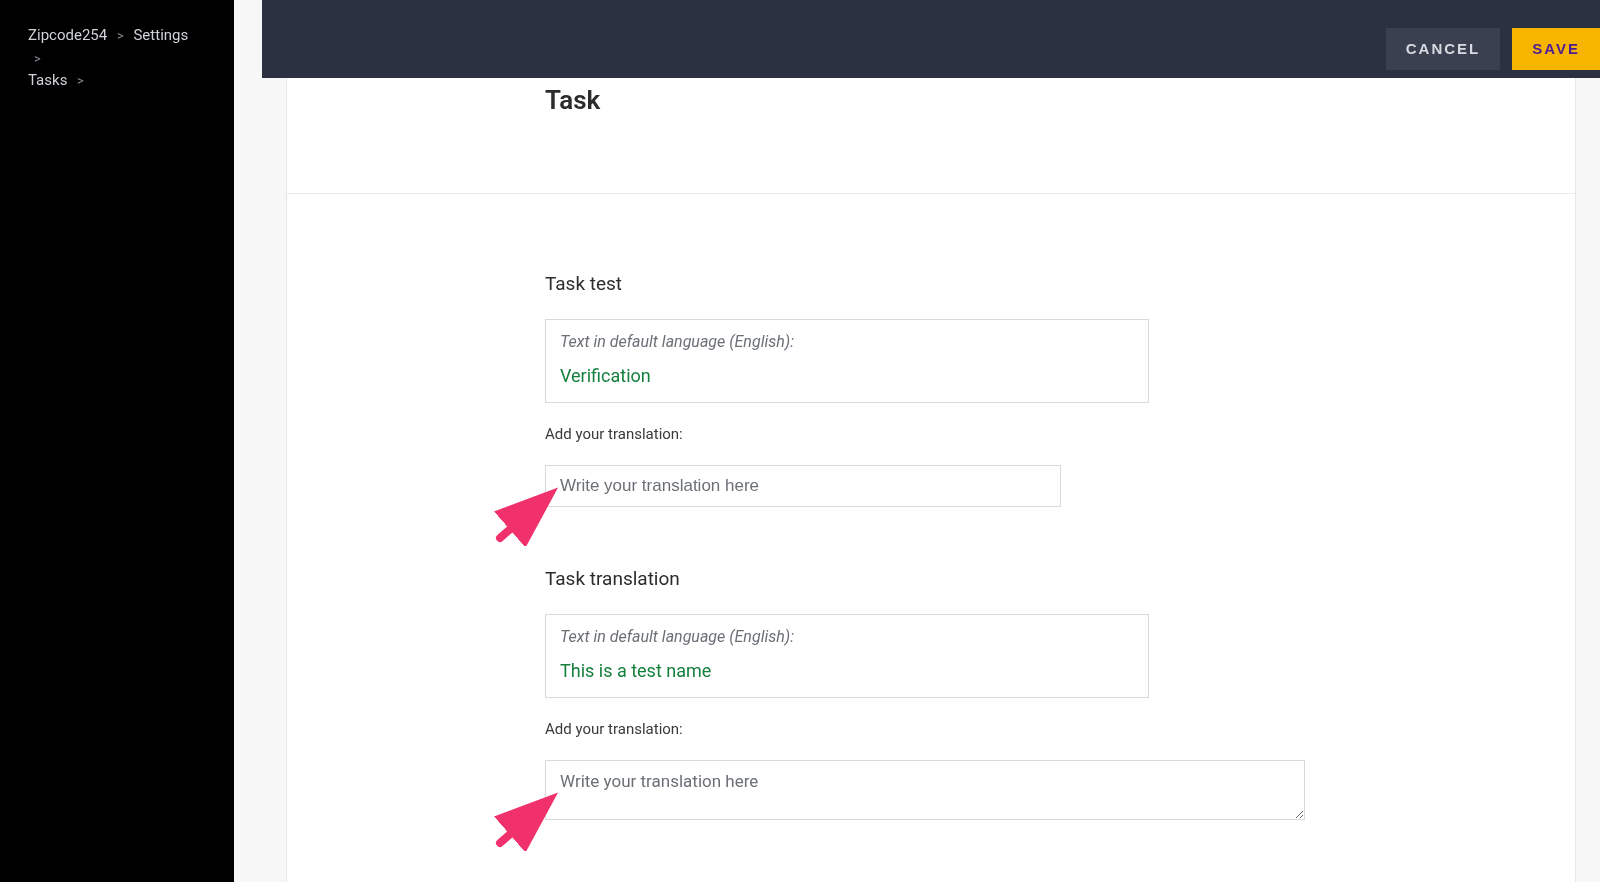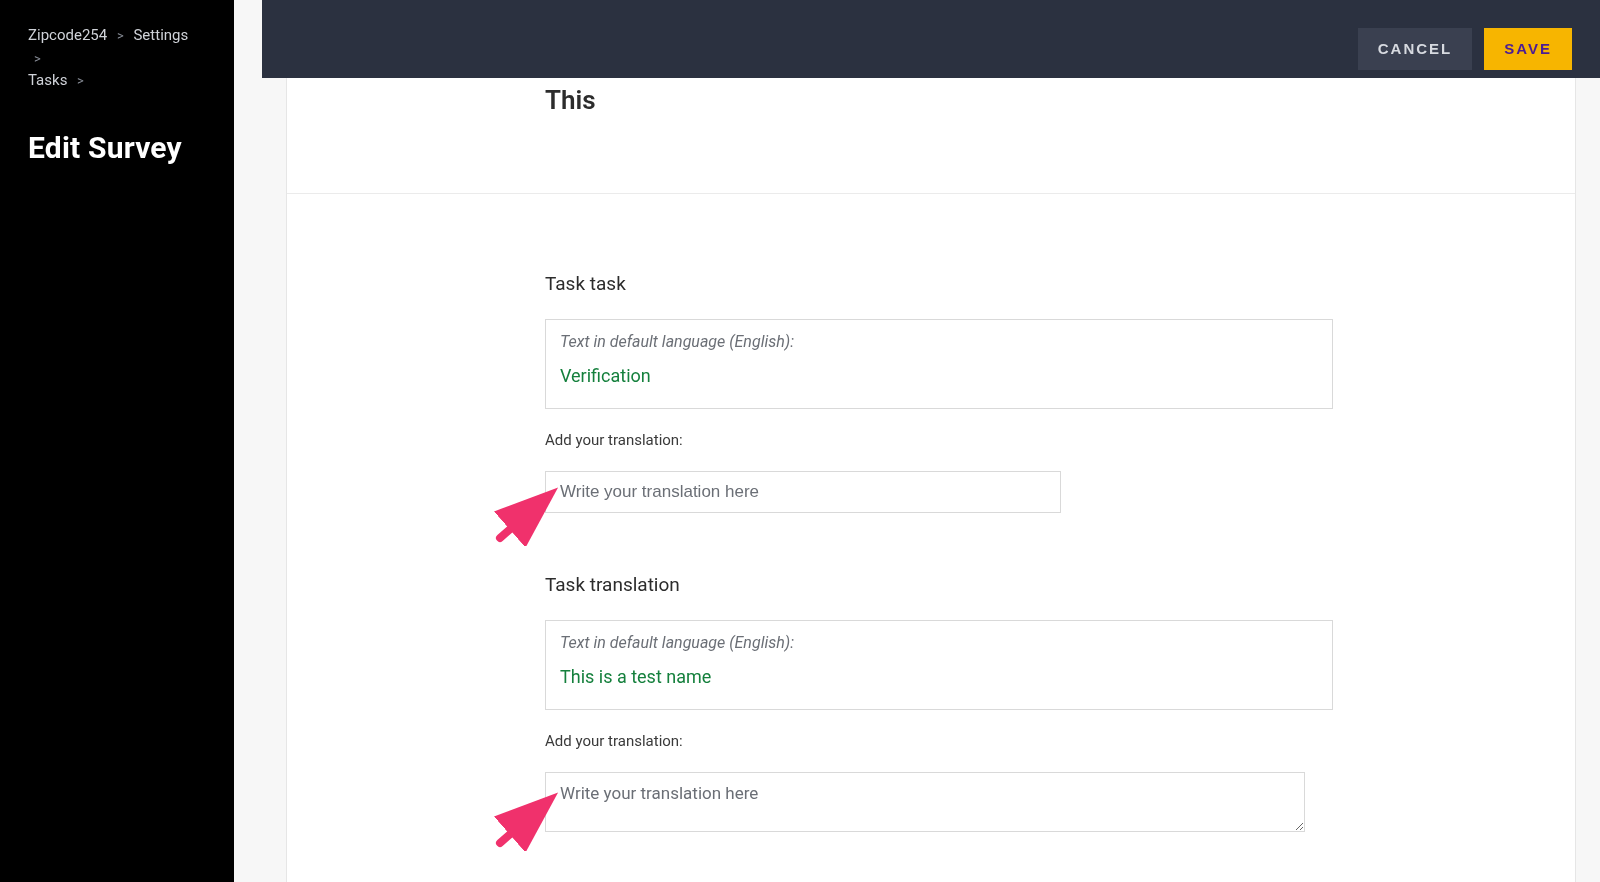--- a/index.html
+++ b/index.html
@@ -52,21 +52,20 @@
       position: absolute;
       left: 262px;
       right: 0;
       top: 0;
       height: 98px;
       background: #2b3140;
       border-bottom: 1px solid #1d2230;
       display: flex;
       align-items: center;
       justify-content: flex-end;
-      padding-right: 28px;
       gap: 12px;
     }
     .btn {
       height: 42px;
       padding: 0 20px;
       font-size: 15px;
       letter-spacing: 2px;
       font-weight: 700;
       border: none;
       cursor: pointer;
@@ -120,24 +119,24 @@
 
     .section { margin-bottom: 60px; }
     .section-title {
       font-size: 19px;
       color: #2c2c2c;
       margin-bottom: 24px;
       font-weight: 400;
     }
 
     .default-box {
-      width: 788px;
+      width: 604px;
       border: 1px solid #d9d9d9;
       background: #fff;
-      padding: 12px 14px 22px 14px;
+      padding: 12px 14px 16px 14px;
       margin-bottom: 22px;
     }
     .default-label {
       font-style: italic;
       color: #6b6f76;
       font-size: 16px;
       margin-bottom: 14px;
     }
     .default-value {
       color: #15803d;
@@ -186,39 +185,38 @@
 <aside class="sidebar">
   <nav class="breadcrumbs">
     <span class="crumb">Zipcode254</span>
     <span class="chev">&gt;</span>
     <span class="crumb">Settings</span>
     <span class="chev">&gt;</span>
     <br>
     <span class="crumb">Tasks</span>
     <span class="chev">&gt;</span>
   </nav>
-  <h1>Edit Survey</h1>
 </aside>
 
 <header class="topbar">
   <button class="btn btn-cancel">CANCEL</button>
   <button class="btn btn-save">SAVE</button>
 </header>
 
 <main class="main">
   <div class="panel">
 
     <div class="panel-header">
-      <h2>This</h2>
+      <h2>Task</h2>
     </div>
 
     <div class="panel-body">
 
       <section class="section">
-        <div class="section-title">Task task</div>
+        <div class="section-title">Task test</div>
 
         <div class="default-box">
           <div class="default-label">Text in default language (English):</div>
           <div class="default-value">Verification</div>
         </div>
 
         <div class="sub-label">Add your translation:</div>
         <input type="text" class="trans-input" placeholder="Write your translation here" style="">
       </section>
 

